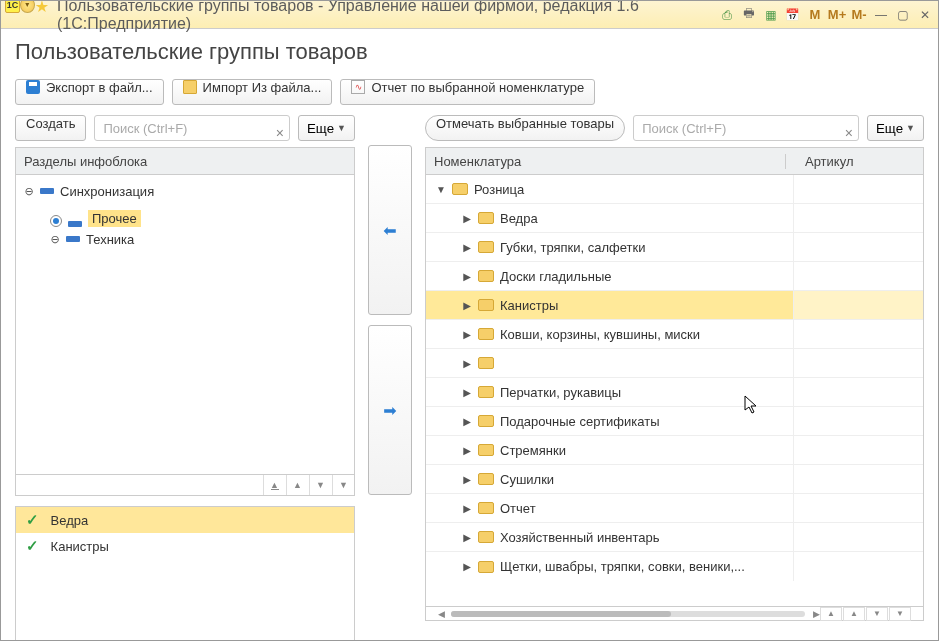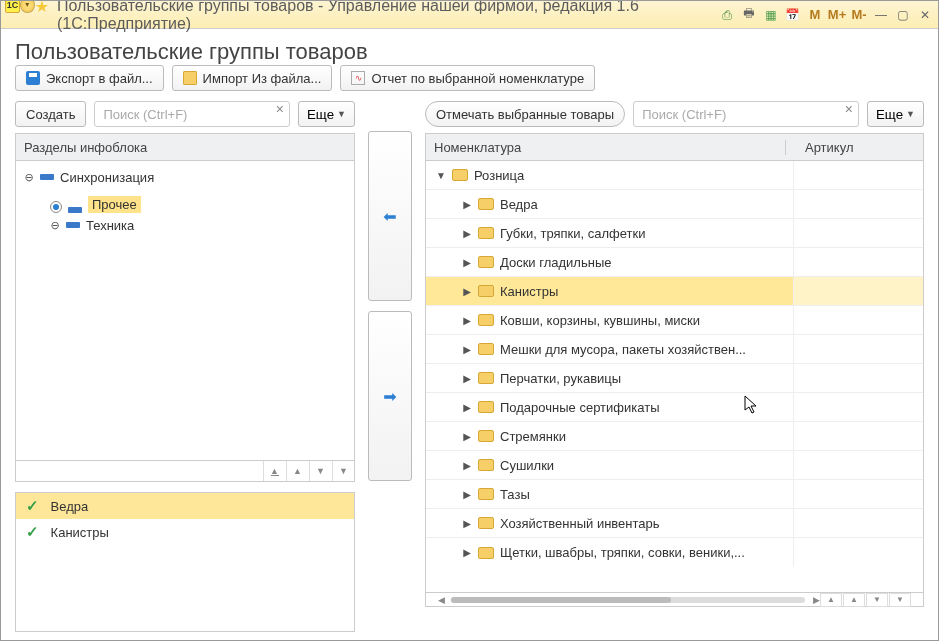--- a/index.html
+++ b/index.html
@@ -7,34 +7,34 @@
   .titlebar { height: 28px; background: linear-gradient(#fdf4d2, #fdeeb3); display: flex; align-items: center; padding: 0 4px; border-bottom: 1px solid #ccc; }
   .tb-left { display: flex; align-items: flex-start; }
   .tb-icon-1c { width: 16px; height: 16px; display: flex; align-items: center; justify-content: center; font-size: 9px; font-weight: bold; }
   .tb-down { width: 16px; height: 16px; border: 1px solid #c7a74b; border-radius: 50%; background: radial-gradient(#ffe889, #f3c24e); display: flex; align-items: center; justify-content: center; font-size: 8px; color: #7a5a10; }
   .tb-star { color: #f5c93a; font-size: 16px; }
   .tb-title { margin-left: 8px; color: #5c5c5c; font-size: 16px; }
   .tb-right { margin-left: auto; display: flex; align-items: center; gap: 4px; }
   .tb-btn { width: 18px; height: 18px; display: flex; align-items: center; justify-content: center; font-size: 12px; color: #666; cursor: pointer; }
   .tb-m { font-weight: bold; color: #b57a1e; font-size: 13px; }
   .content { padding: 10px 14px; }
-  h1.page-title { font-size: 22px; font-weight: normal; color: #444; margin-bottom: 0; }
+  h1.page-title { font-size: 22px; font-weight: normal; color: #444; margin-bottom: 14px; }
   .action-row { display: flex; gap: 8px; margin-bottom: 10px; }
-  .btn { height: 26px; padding: 0 10px; border: 1px solid #bbb; border-radius: 3px; background: linear-gradient(#fff,#f2f2f2); display: inline-flex; align-items: center; gap: 6px; font-size: 13px; color: #333; cursor: pointer; }
+  .btn { height: 26px; padding: 0 10px; border: 1px solid #bbb; border-radius: 3px; background: linear-gradient(#fff,#f2f2f2); display: inline-flex; gap: 6px; font-size: 13px; color: #333; cursor: pointer; }
   .btn .ic { width:14px; height:14px; }
   .disk-ic{ background:#2d7fd3; display:inline-block; border-radius:2px; position:relative;}
   .disk-ic:after{content:""; position:absolute; top:2px; left:3px; width:8px; height:4px; background:#fff;}
   .fold-ic{ width:14px; height:11px; background:#f6cf69; border:1px solid #d6a836; border-radius:1px; display:inline-block;}
   .report-ic{width:14px;height:14px; border:1px solid #aaa; display:inline-flex; align-items:center; justify-content:center; font-size:9px; color:#d44;}
   .panels-row{ display:flex; gap:0; align-items:flex-start; }
   .left-col{ width:340px; }
   .mid-col{ width:70px; display:flex; flex-direction:column; align-items:center; gap:10px; padding-top:30px;}
   .right-col{ flex:1; min-width:0; }
   .toolbar2{ display:flex; gap:8px; margin-bottom:6px; align-items:center;}
-  .search-wrap{ flex:1; position:relative; display:flex; align-items:flex-start;}
+  .search-wrap{ flex:1; position:relative; display:flex; align-items:flex-end;}
   .search-wrap input{ width:100%; height:26px; border:1px solid #ccc; border-radius:3px; padding:0 24px 0 8px; font-size:13px; color:#333; }
   .search-wrap input::placeholder{ color:#aaa; }
   .search-x{ position:absolute; right:6px; color:#888; font-size:14px; cursor:pointer;}
   .more-btn{ height:26px; padding:0 8px; border:1px solid #bbb; border-radius:3px; background:linear-gradient(#fff,#f2f2f2); display:inline-flex; align-items:center; gap:3px; cursor:pointer;}
   .more-btn .drop{ font-size:9px; color:#555;}
   .panel-head{ height:28px; background:#eef0f1; border:1px solid #ccc; display:flex; align-items:center; padding:0 8px; font-size:13px; color:#444;}
   .panel-head .col2{ margin-left:auto; width:130px; border-left:1px solid #ccc; padding-left:19px;}
   .tree-panel{ border:1px solid #ccc; border-top:none; height:300px; overflow:auto; background:#fff; padding:4px 0;}
   .tree-row{ display:flex; align-items:center; height:24px; padding:0 6px; gap:6px; cursor:default;}
   .tree-row .tog{ width:10px; text-align:center; color:#555; font-size:11px;}
@@ -237,21 +237,20 @@
               <span class="expand">▶</span>
               <span class="fold"></span>
               <span>Ковши, корзины, кувшины, миски</span>
             </div>
             <div class="cell-art"></div>
           </div>
           <div class="r-row">
             <div class="cell-main" style="padding-left:36px;">
               <span class="expand">▶</span>
               <span class="fold"></span>
-              <span>Мешки для мусора, пакеты хозяйствен...</span>
             </div>
             <div class="cell-art"></div>
           </div>
           <div class="r-row">
             <div class="cell-main" style="padding-left:36px;">
               <span class="expand">▶</span>
               <span class="fold"></span>
               <span>Перчатки, рукавицы</span>
             </div>
             <div class="cell-art"></div>
@@ -277,21 +276,21 @@
               <span class="expand">▶</span>
               <span class="fold"></span>
               <span>Сушилки</span>
             </div>
             <div class="cell-art"></div>
           </div>
           <div class="r-row">
             <div class="cell-main" style="padding-left:36px;">
               <span class="expand">▶</span>
               <span class="fold"></span>
-              <span>Тазы</span>
+              <span>Отчет</span>
             </div>
             <div class="cell-art"></div>
           </div>
           <div class="r-row">
             <div class="cell-main" style="padding-left:36px;">
               <span class="expand">▶</span>
               <span class="fold"></span>
               <span>Хозяйственный инвентарь</span>
             </div>
             <div class="cell-art"></div>

